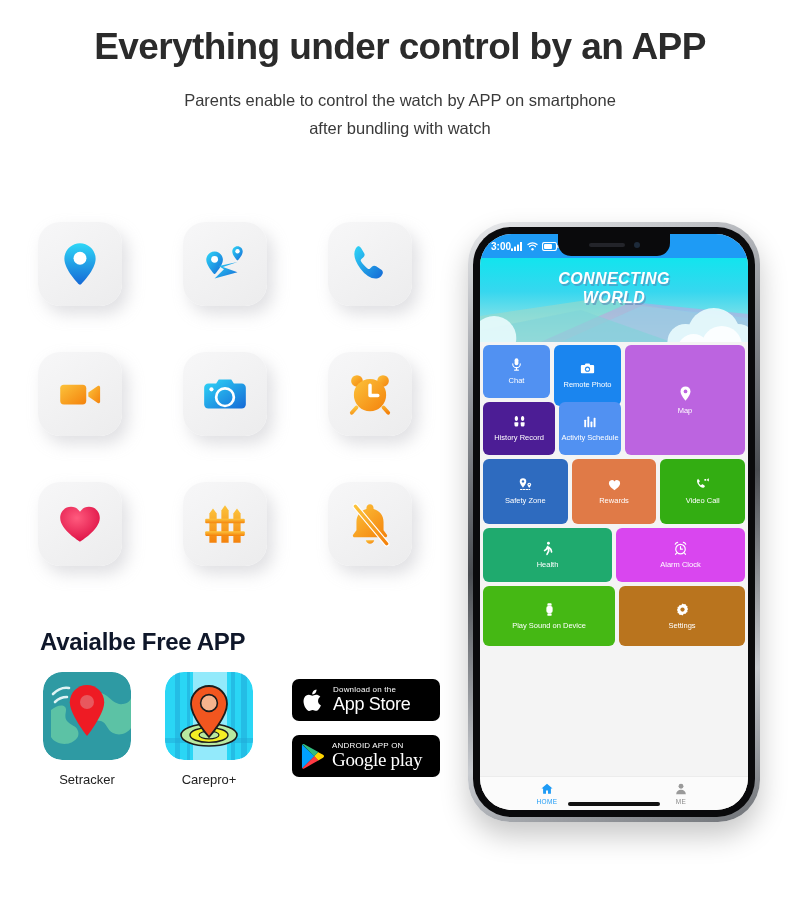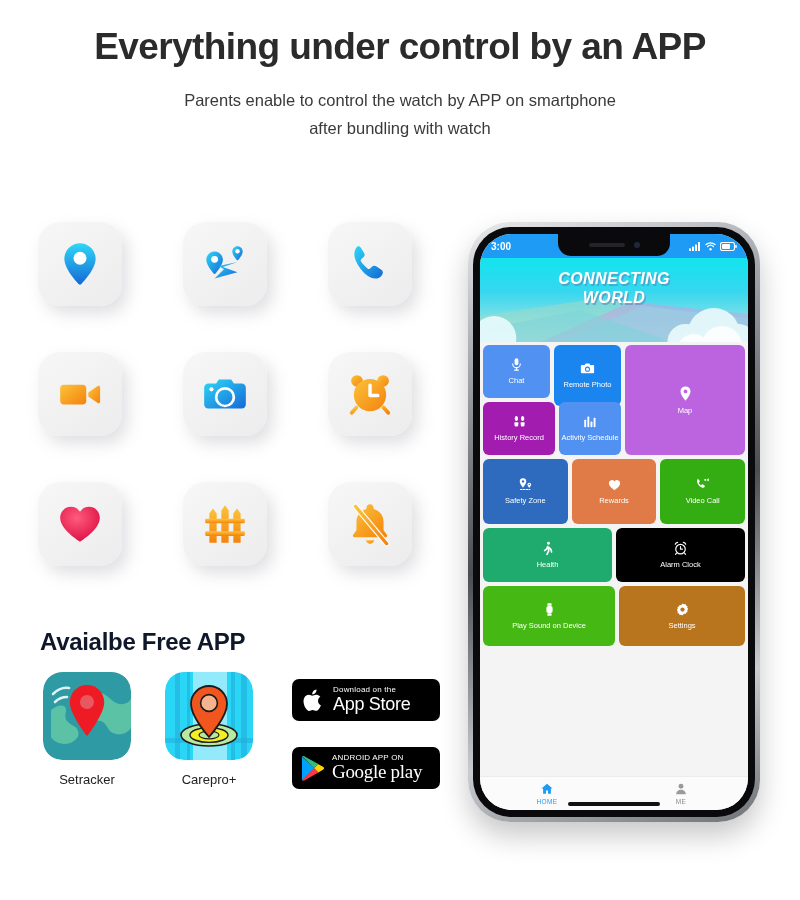--- a/index.html
+++ b/index.html
@@ -73,21 +73,21 @@
   .app-item .glyph { width: 88px; height: 88px; margin: 0 auto; border-radius: 19px; overflow: hidden; }
   .app-item .glyph svg { width: 88px; height: 88px; display: block; }
   .app-label { margin-top: 12px; font-size: 13px; color: #222; }
 
   .badges {
     position: absolute;
     left: 292px;
     top: 679px;
     display: flex;
     flex-direction: column;
-    gap: 26px;
+    gap: 14px;
   }
   .badge {
     width: 148px;
     height: 42px;
     background: #000;
     border-radius: 7px;
     display: flex;
     align-items: center;
     padding: 0 9px;
     gap: 8px;
@@ -128,21 +128,21 @@
     position: absolute; left: 50%; top: 0; transform: translateX(-50%);
     width: 112px; height: 22px; background: #0a0a0c;
     border-bottom-left-radius: 13px; border-bottom-right-radius: 13px;
     z-index: 6; display: flex; align-items: center; justify-content: center; gap: 9px;
   }
   .speaker { width: 36px; height: 4px; border-radius: 2px; background: #23242a; }
   .frontcam { width: 6px; height: 6px; border-radius: 50%; background: #1d2a3a; }
 
   .statusbar {
     height: 24px; background: #1e9bf5; color: #fff;
-    display: flex; align-items: center; justify-content: space-between;
+    display: flex; align-items: center; 
     padding: 0 11px; font-size: 10px; font-weight: bold; flex: 0 0 auto; z-index: 5;
   }
   .status-right { display: flex; align-items: center; gap: 4px; }
 
   .banner {
     position: relative; height: 84px; flex: 0 0 auto;
     background: linear-gradient(180deg,#12e4ee 0%,#36d7ef 40%,#7fe0e8 72%,#bdeef0 100%);
     overflow: hidden;
   }
   .banner-title {
@@ -463,21 +463,21 @@
               <div class="tile" style="background:#1a85ef;width:67px;height:61px">
                 <svg viewBox="0 0 24 24">
                   <path d="M9 4h6l1.4 2.4H21a1.6 1.6 0 0 1 1.6 1.6v10A1.6 1.6 0 0 1 21 19.6H3A1.6 1.6 0 0 1 1.4 18V8A1.6 1.6 0 0 1 3 6.4h4.6z" fill="#fff"></path>
                   <circle cx="12" cy="13" r="4.1" fill="#1a85ef"></circle>
                     <circle cx="12" cy="13" r="2.4" fill="#fff"></circle>
                   </svg>
                 <span class="tl">Remote Photo</span>
               </div>
             </div>
             <div class="trow2" style="height:53px">
-              <div class="tile" style="background:#a21caf;width:78px;height:53px">
+              <div class="tile" style="background:#4c1d95;width:78px;height:53px">
                 <svg viewBox="0 0 24 24">
                   <path d="M7 3c1.6 0 2.6 1.8 2.6 4s-.8 4-2.6 4-2.6-1.8-2.6-4S5.4 3 7 3zM4.8 13h4.4c.7 0 1.2.6 1.1 1.3l-.5 4.4c-.1.8-.8 1.3-1.6 1.3H5.8c-.8 0-1.5-.6-1.6-1.3l-.5-4.4c-.1-.7.4-1.3 1.1-1.3z" fill="#fff"></path>
                   <path d="M17 3c1.6 0 2.6 1.8 2.6 4s-.8 4-2.6 4-2.6-1.8-2.6-4S15.4 3 17 3zM14.8 13h4.4c.7 0 1.2.6 1.1 1.3l-.5 4.4c-.1.8-.8 1.3-1.6 1.3h-2.4c-.8 0-1.5-.6-1.6-1.3l-.5-4.4c-.1-.7.4-1.3 1.1-1.3z" fill="#fff"></path>
                   </svg>
                 <span class="tl">History Record</span>
               </div>
               <div class="tile" style="background:#5191f2;width:67px;height:53px">
                 <svg viewBox="0 0 24 24">
                   <g fill="#fff">
                       <rect x="2" y="9" width="3" height="12" rx="1"></rect>
@@ -527,21 +527,21 @@
         </div>
 
         <div class="trow" style="height:54px">
           <div class="tile" style="background:#1faa6e;flex:1">
             <svg viewBox="0 0 24 24">
               <circle cx="13.5" cy="3.6" r="2.3" fill="#fff"></circle>
               <path d="M13.2 7.2c-.9 0-1.7.5-2.1 1.3L9 12.5l-2.5 1.8c-.6.4-.7 1.2-.3 1.8.4.6 1.2.7 1.8.3l2.9-2.1.9-1.6.8 3-2.6 5.2c-.3.6 0 1.4.6 1.7.6.3 1.4 0 1.7-.6l2.9-5.8c.2-.4.2-.8.1-1.2l-.7-2.4 1.7 1.8 1 3.4c.2.7.9 1.1 1.6.9.7-.2 1.1-.9.9-1.6l-1.1-3.9c-.1-.3-.2-.5-.4-.7l-3.3-3.5c-.5-.5-1.2-.8-1.9-.8z" fill="#fff"></path>
               </svg>
             <span class="tl">Health</span>
           </div>
-          <div class="tile" style="background:#000000;flex:1">
+          <div class="tile" style="background:#d946ef;flex:1">
             <svg viewBox="0 0 24 24">
               <circle cx="12" cy="13" r="7.6" fill="none" stroke="#fff" stroke-width="1.9"></circle>
               <path d="M12 9v4h3" stroke="#fff" stroke-width="1.8" fill="none" stroke-linecap="round" stroke-linejoin="round"></path>
               <path d="M3.6 5.2A4.4 4.4 0 0 1 7.4 2.2M20.4 5.2a4.4 4.4 0 0 0-3.8-3" stroke="#fff" stroke-width="1.9" fill="none" stroke-linecap="round"></path>
               <path d="M5.6 19.4l-1.6 2M18.4 19.4l1.6 2" stroke="#fff" stroke-width="1.8" stroke-linecap="round"></path>
               </svg>
             <span class="tl">Alarm Clock</span>
           </div>
         </div>
 

